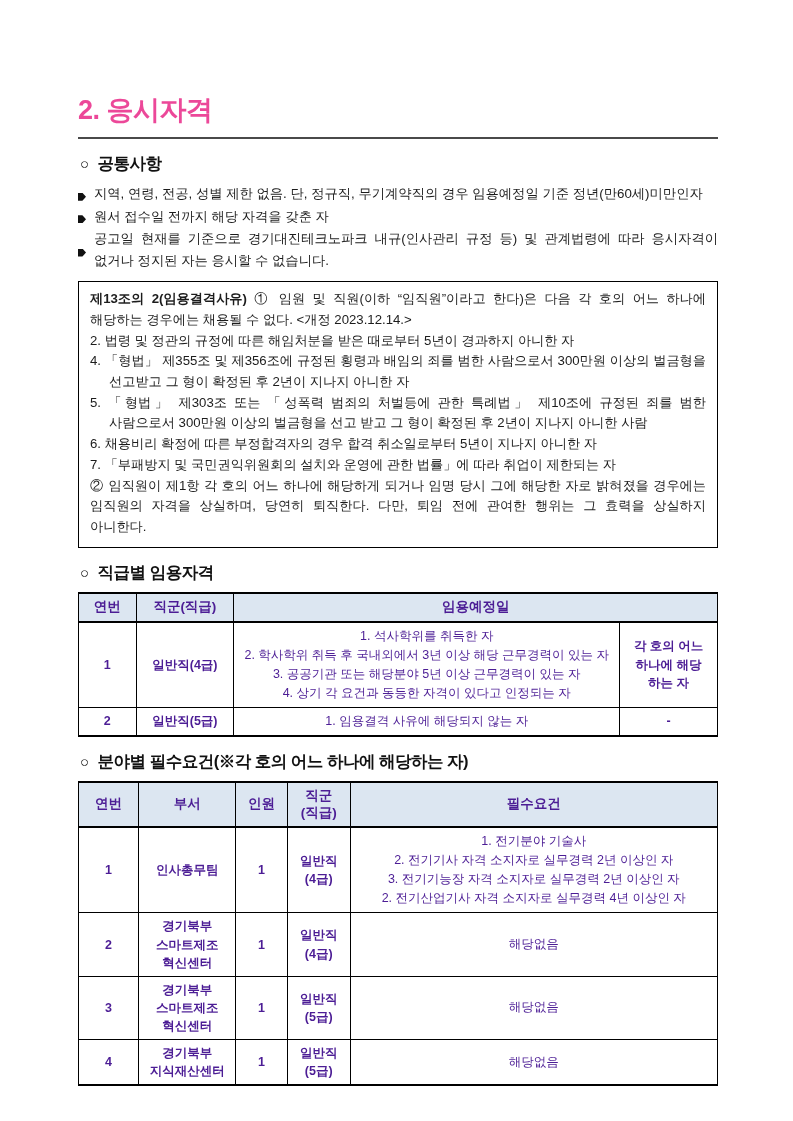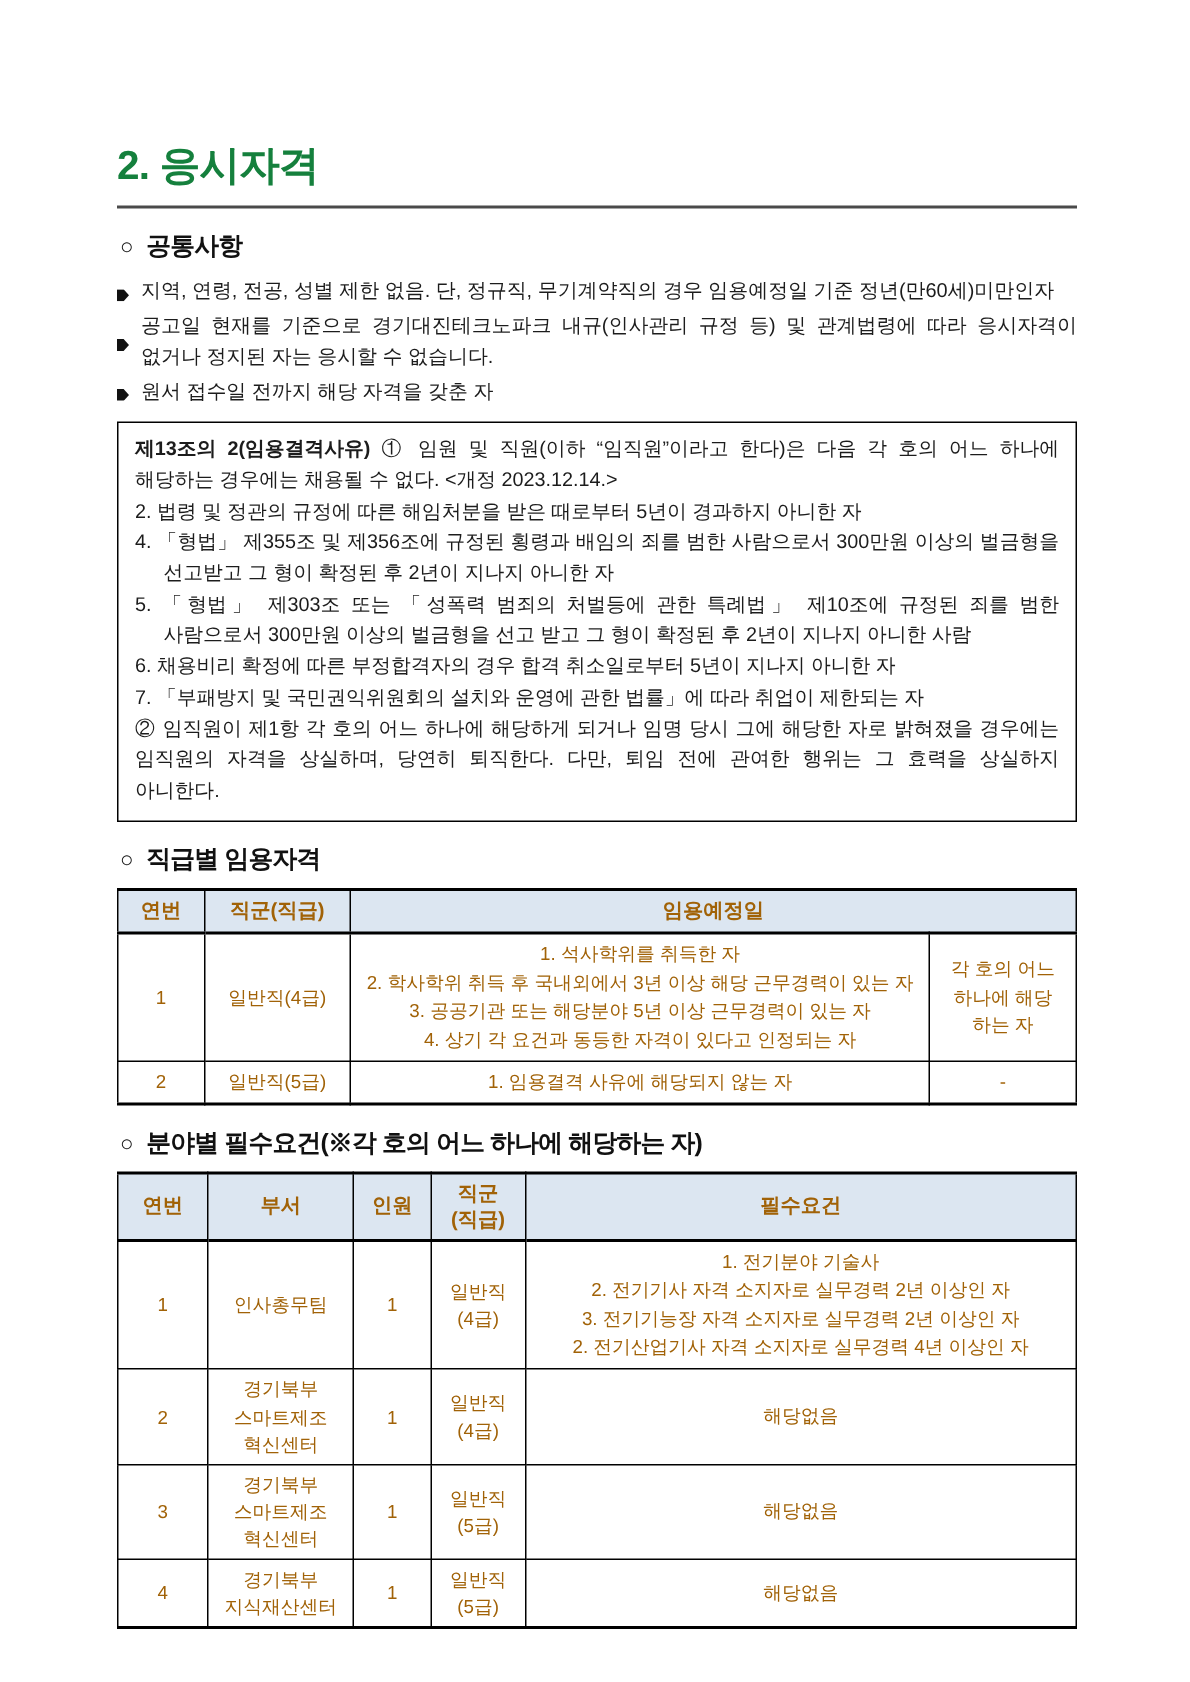--- a/index.html
+++ b/index.html
@@ -15,21 +15,21 @@
   }
   .content {
     padding: 92px 75px 0 78px;
     box-sizing: border-box;
   }
   
   .doc-title {
     font-size: 27px;
     font-weight: 800;
     letter-spacing: -0.5px;
-    color: #15803d;
+    color: #ec4899;
     padding-bottom: 9px;
     border-bottom: 2px solid #4a4a4a;
     margin-bottom: 14px;
   }
   
   .section-heading {
     display: flex;
     align-items: baseline;
     gap: 9px;
     font-size: 16.5px;
@@ -74,42 +74,42 @@
     margin-left: 21px;
     padding-left: 19px;
     text-indent: -19px;
   }
   
   table.doc-table {
     width: 100%;
     border-collapse: collapse;
     table-layout: fixed;
     font-size: 12.5px;
-    color: #a16207;
+    color: #4c1d95;
     border-top: 2.5px solid #000;
     border-bottom: 2.5px solid #000;
     margin-bottom: 14px;
   }
   table.doc-table th, table.doc-table td {
     border: 1px solid #000;
     padding: 4px 6px;
     vertical-align: middle;
     box-sizing: border-box;
   }
   table.doc-table th {
     background: #dce6f1;
     font-weight: 800;
     font-size: 13.5px;
     text-align: center;
     border-bottom: 2px solid #000;
     padding: 5px 4px;
     line-height: 1.25;
     white-space: pre-line;
   }
-  td.cell-center { text-align: center; white-space: pre-line; line-height: 1.45; }
+  td.cell-center { text-align: center; white-space: pre-line; line-height: 1.45; font-weight: bold; }
   td.cell-req {
     text-align: center;
     padding: 5px 9px;
     line-height: 1.52;
     white-space: pre-line;
     word-break: keep-all;
   }
 </style>
 </head>
 <body>
@@ -123,25 +123,25 @@
       <span class="circle">○</span>
       <span>공통사항</span>
     </div>
     <div class="bullet-list">
       <div class="bullet-item">
         <span class="bullet-glyph"></span>
         <span>지역, 연령, 전공, 성별 제한 없음. 단, 정규직, 무기계약직의 경우 임용예정일 기준 정년(만60세)미만인자</span>
       </div>
       <div class="bullet-item">
         <span class="bullet-glyph"></span>
-        <span>공고일 현재를 기준으로 경기대진테크노파크 내규(인사관리 규정 등) 및 관계법령에 따라 응시자격이 없거나 정지된 자는 응시할 수 없습니다.</span>
+        <span>원서 접수일 전까지 해당 자격을 갖춘 자</span>
       </div>
       <div class="bullet-item">
         <span class="bullet-glyph"></span>
-        <span>원서 접수일 전까지 해당 자격을 갖춘 자</span>
+        <span>공고일 현재를 기준으로 경기대진테크노파크 내규(인사관리 규정 등) 및 관계법령에 따라 응시자격이 없거나 정지된 자는 응시할 수 없습니다.</span>
       </div>
     </div>
 
     <div class="law-box">
       <p class="law-intro">
         <span class="bold-lead">제13조의 2(임용결격사유)</span>
         <span>① 임원 및 직원(이하 “임직원”이라고 한다)은 다음 각 호의 어느 하나에 해당하는 경우에는 채용될 수 없다. &lt;개정 2023.12.14.&gt;</span>
       </p>
       <p class="law-item">2. 법령 및 정관의 규정에 따른 해임처분을 받은 때로부터 5년이 경과하지 아니한 자</p>
       <p class="law-item">4. 「형법」 제355조 및 제356조에 규정된 횡령과 배임의 죄를 범한 사람으로서 300만원 이상의 벌금형을 선고받고 그 형이 확정된 후 2년이 지나지 아니한 자</p>

